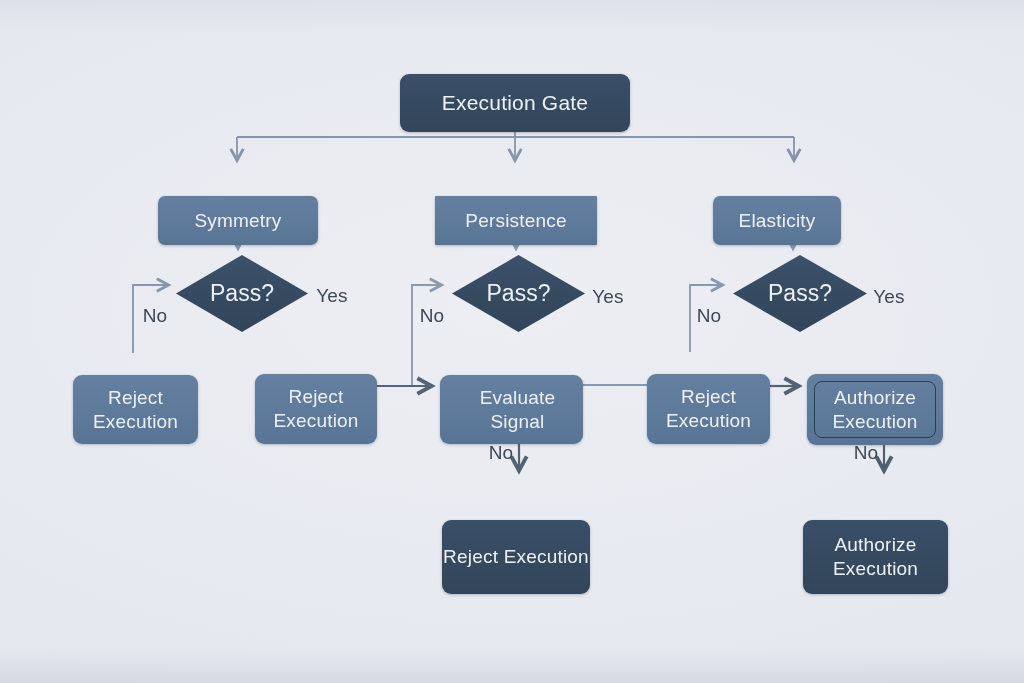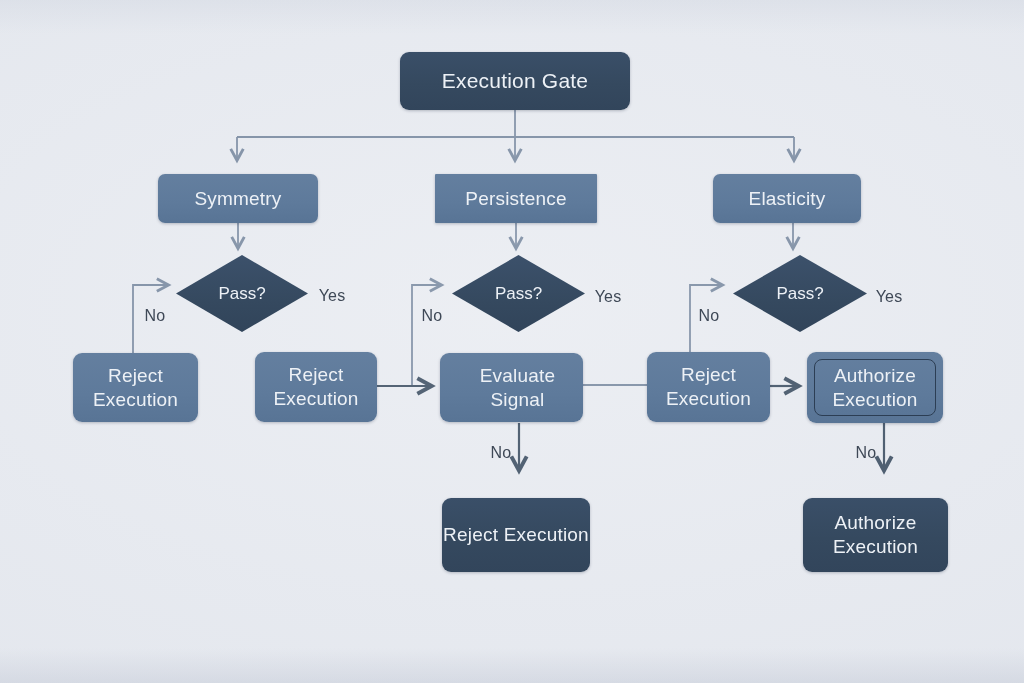--- a/index.html
+++ b/index.html
@@ -36,59 +36,60 @@
     display: flex;
     align-items: center;
     justify-content: center;
     text-align: center;
     color: var(--node-text, #edf1f6);
     font-size: 19px;
     line-height: 1.26;
     letter-spacing: .2px;
     box-sizing: border-box;
     z-index: 2;
+    margin-top: 22px;
   }
   .rect {
     border-radius: 9px;
     box-shadow: 0 1px 3px rgba(38, 52, 72, .28);
   }
   .dark {
     background: linear-gradient(180deg, #3a4f68 0%, var(--node-dark, #35495f) 55%, #32455b 100%);
   }
   .medium {
     background: linear-gradient(180deg, #647f9f 0%, var(--node-medium, #5e7a9b) 60%, #587495 100%);
     align-items: center;
   }
   .title-node { font-size: 21px; }
   .diamond {
     position: absolute;
     display: flex;
     align-items: center;
     justify-content: center;
     color: var(--node-text, #edf1f6);
-    font-size: 17px;
+    font-size: 23px;
     clip-path: polygon(50% 0, 100% 50%, 50% 100%, 0 50%);
     background: linear-gradient(180deg, #3c516b 0%, var(--node-dark, #35495f) 60%, #31445a 100%);
     z-index: 2;
   }
   .inner-frame {
     position: absolute;
     inset: 7px;
     border: 1.6px solid var(--inner-border, #2c3e54);
     border-radius: 8px;
     display: flex;
     align-items: center;
     justify-content: center;
     text-align: center;
   }
   .elabel {
     position: absolute;
     transform: translate(-50%, -50%);
     color: var(--edge-label-text, #3e4856);
-    font-size: 16px;
+    font-size: 19px;
     letter-spacing: .2px;
     z-index: 3;
     white-space: nowrap;
   }
 </style>
 </head>
 <body>
 
 <div class="stage">
 
@@ -130,21 +131,21 @@
   <div class="node rect dark title-node" style="left:400px;top:52px;width:230px;height:58px;">
     <span>Execution Gate</span>
   </div>
 
   <div class="node rect medium" style="left:158px;top:174px;width:160px;height:49px;border-radius:7px;">
     <span>Symmetry</span>
   </div>
   <div class="node rect medium" style="left:435px;top:174px;width:162px;height:49px;border-radius:1px;">
     <span>Persistence</span>
   </div>
-  <div class="node rect medium" style="left:713px;top:174px;width:148px;height:49px;border-radius:7px;">
+  <div class="node rect medium" style="left:713px;top:174px;width:128px;height:49px;border-radius:7px;">
     <span>Elasticity</span>
   </div>
 
   <div class="diamond" style="left:176px;top:255px;width:132px;height:77px;">
     <span>Pass?</span>
   </div>
   <div class="diamond" style="left:452px;top:255px;width:133px;height:77px;">
     <span>Pass?</span>
   </div>
   <div class="diamond" style="left:733px;top:255px;width:134px;height:77px;">

